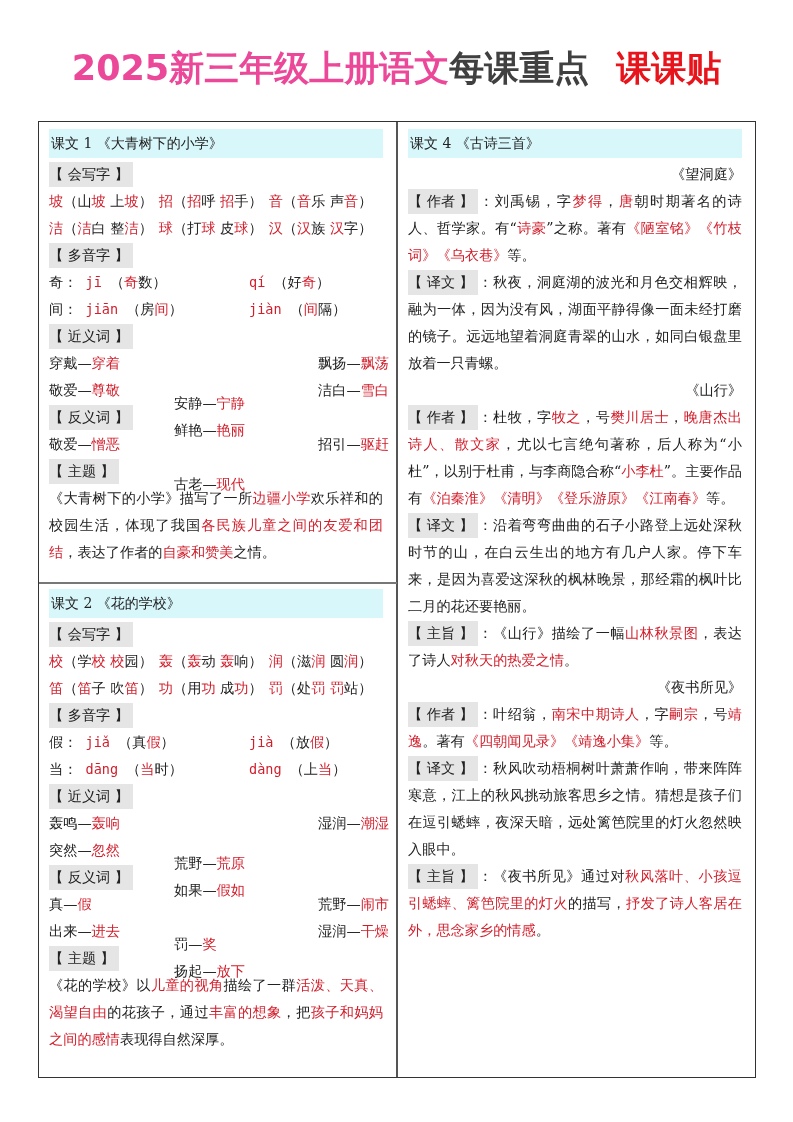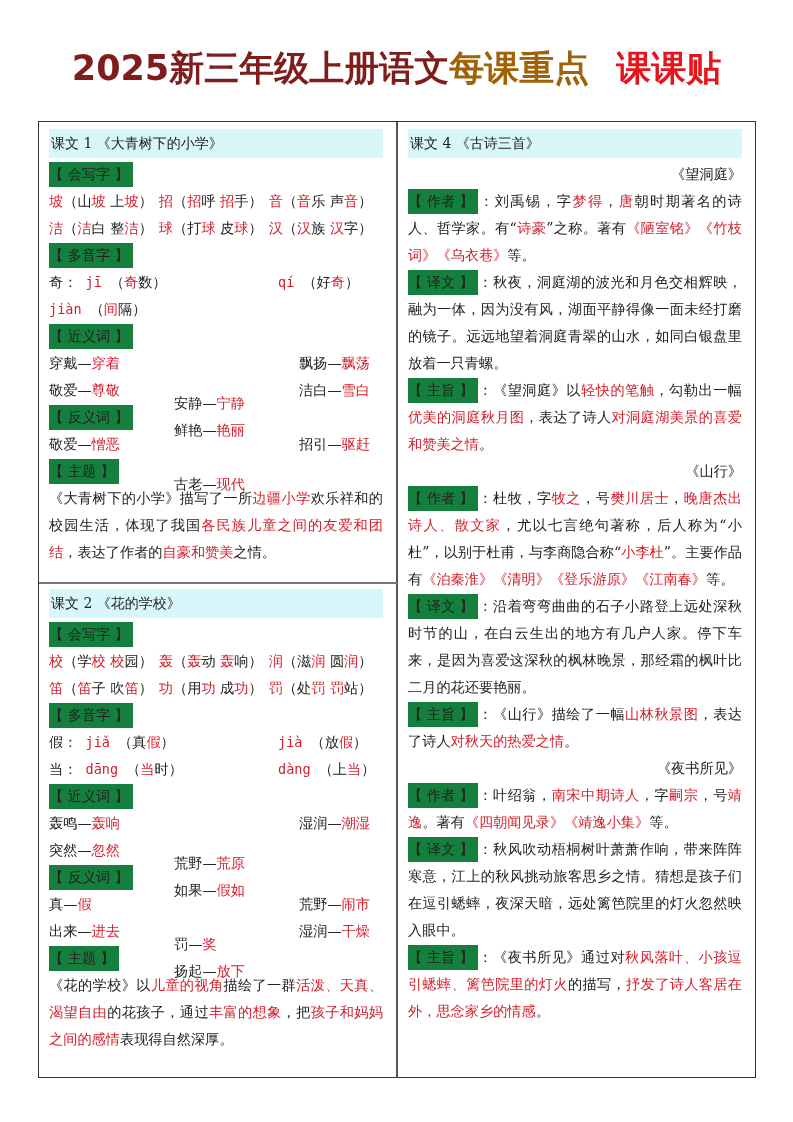--- a/index.html
+++ b/index.html
@@ -5,50 +5,50 @@
   * { box-sizing: border-box; margin: 0; padding: 0; }
   html, body { width: 793px; height: 1122px; background: #ffffff; overflow: hidden; }
   body { position: relative; font-family: "DejaVu Serif", "Liberation Serif", serif; color: #222; }
 
   .title {
     position: absolute; left: 0; top: 44px; width: 793px; text-align: center;
     font-family: "DejaVu Sans", "Liberation Sans", sans-serif;
     font-size: 35px; font-weight: bold; letter-spacing: 0px; line-height: 48px;
     white-space: nowrap;
   }
-  .title .t-black { color: #7f1d1d; text-align: center; }
-  .title .t-blue { color: #a16207; }
+  .title .t-black { color: #ec4899; text-align: center; }
+  .title .t-blue { color: #404040; }
   .title .t-red { color: #e8141c; margin-left: 27px; }
 
   .sheet {
     position: absolute; left: 38px; top: 121px; width: 718px; height: 957px;
     border: 1.5px solid #333;
   }
   .col-divider { position: absolute; left: 357px; top: 0; width: 1.5px; height: 100%; background: #555; }
   .row-divider { position: absolute; left: 0; top: 460px; width: 358px; height: 1.5px; background: #777; }
 
   .panel { position: absolute; padding: 0 4px 0 10px; font-size: 14.2px; line-height: 27px; }
   .panel-l1 { left: 0; top: 7px; width: 357px; }
   .panel-l2 { left: 0; top: 467px; width: 357px; }
   .panel-r  { left: 359px; top: 7px; width: 358px; }
 
   .lesson-head {
     background: #d8f7fb; height: 29px; line-height: 29px; padding-left: 2px;
     width: 334px; margin-bottom: 3px; font-size: 14px; color: #222;
   }
   .tag {
-    display: inline-block; background: #15803d; padding: 0 4px 0 0; line-height: 25px; color: #222;
+    display: inline-block; background: #e5e5e5; padding: 0 4px 0 0; line-height: 25px; color: #222;
   }
   .sec-title { height: 27px; }
   .red { color: #d11e2b; }
   .line { white-space: nowrap; height: 27px; }
   .grid3 { display: flex; height: 27px; white-space: nowrap; }
   .grid3 > span { display: inline-block; }
-  .c1 { width: 125px; } .c2 { width: 125px; margin-top: 40px; } .c3 { width: 90px; }
-  .poly { display: flex; height: 27px; white-space: nowrap; gap: 29px; }
+  .c1 { width: 125px; } .c2 { width: 125px; margin-top: 40px; } .c3 { width: 90px; text-align: right; }
+  .poly { display: flex; height: 27px; white-space: nowrap; }
   .poly .p1 { width: 200px; }
   .para { text-align: justify; width: 334px; line-height: 27px; }
   .poem-title { text-align: right; width: 334px; height: 27px; }
   .pinyin { font-family: "DejaVu Sans Mono", "Liberation Mono", monospace; font-size: 13.5px; }
 
   .footer {
     position: absolute; left: 0; top: 1142px; width: 793px; text-align: center;
     font-family: "DejaVu Sans", "Liberation Sans", sans-serif; font-size: 11.5px; color: #222;
     white-space: pre;
   }
@@ -71,20 +71,21 @@
         <div class="line"><span style="display: inline-block; margin-right: 6px;"><span class="red">坡</span><span>（</span><span>山</span><span class="red">坡</span><span> </span><span>上</span><span class="red">坡</span><span>）</span></span><span style="display: inline-block; margin-right: 6px;"><span class="red">招</span><span>（</span><span class="red">招</span><span>呼</span><span> </span><span class="red">招</span><span>手</span><span>）</span></span><span style="display: inline-block; margin-right: 0px;"><span class="red">音</span><span>（</span><span class="red">音</span><span>乐</span><span> </span><span>声</span><span class="red">音</span><span>）</span></span></div>
         <div class="line"><span style="display: inline-block; margin-right: 6px;"><span class="red">洁</span><span>（</span><span class="red">洁</span><span>白</span><span> </span><span>整</span><span class="red">洁</span><span>）</span></span><span style="display: inline-block; margin-right: 6px;"><span class="red">球</span><span>（</span><span>打</span><span class="red">球</span><span> </span><span>皮</span><span class="red">球</span><span>）</span></span><span style="display: inline-block; margin-right: 0px;"><span class="red">汉</span><span>（</span><span class="red">汉</span><span>族</span><span> </span><span class="red">汉</span><span>字</span><span>）</span></span></div>
       </div>
     <div class="sec-title"><span class="tag">【 多音字 】</span></div>
     <div>
         <div class="poly">
           <span class="p1"><span>奇：</span><span class="red pinyin"> jī </span><span>（</span><span class="red">奇</span><span>数</span><span>）</span></span>
           <span><span class="red pinyin">qí </span><span>（</span><span>好</span><span class="red">奇</span><span>）</span></span>
         </div>
         <div class="poly">
+          <span class="p1"><span>间：</span><span class="red pinyin"> jiān </span><span>（</span><span>房</span><span class="red">间</span><span>）</span></span>
           <span><span class="red pinyin">jiàn </span><span>（</span><span class="red">间</span><span>隔</span><span>）</span></span>
         </div>
       </div>
     <div class="sec-title"><span class="tag">【 近义词 】</span></div>
     <div>
         <div class="grid3">
           <span class="c1"><span>穿戴—</span><span class="red">穿着</span></span>
           <span class="c2"><span>安静—</span><span class="red">宁静</span></span>
           <span class="c3"><span>飘扬—</span><span class="red">飘荡</span></span>
         </div>
@@ -153,21 +154,20 @@
     <div class="sec-title"><span class="tag">【 主题 】</span></div>
     <div class="para"><span>《花的学校》以</span><span class="red">儿童的视角</span><span>描绘了一群</span><span class="red">活泼、天真、渴望自由</span><span>的花孩子，通过</span><span class="red">丰富的想象</span><span>，把</span><span class="red">孩子和妈妈之间的感情</span><span>表现得自然深厚。</span></div>
   </div>
 
   <div class="panel panel-r">
     <div class="lesson-head">课文 4 《古诗三首》</div>
     <div>
         <div class="poem-title">《望洞庭》</div>
         <div class="para"><span class="tag">【 作者 】</span><span>：刘禹锡，字</span><span class="red">梦得</span><span>，</span><span class="red">唐</span><span>朝时期著名的诗人、哲学家。有“</span><span class="red">诗豪</span><span>”之称。著有</span><span class="red">《陋室铭》《竹枝词》《乌衣巷》</span><span>等。</span></div>
         <div class="para"><span class="tag">【 译文 】</span><span>：秋夜，洞庭湖的波光和月色交相辉映，融为一体，因为没有风，湖面平静得像一面未经打磨的镜子。远远地望着洞庭青翠的山水，如同白银盘里放着一只青螺。</span></div>
-        <div class="para"><span class="tag">【 主旨 】</span><span>：《望洞庭》以</span><span class="red">轻快的笔触</span><span>，勾勒出一幅</span><span class="red">优美的洞庭秋月图</span><span>，表达了诗人</span><span class="red">对洞庭湖美景的喜爱和赞美之情</span><span>。</span></div>
         <div class="poem-title">《山行》</div>
         <div class="para"><span class="tag">【 作者 】</span><span>：杜牧，字</span><span class="red">牧之</span><span>，号</span><span class="red">樊川居士</span><span>，</span><span class="red">晚唐杰出诗人、散文家</span><span>，尤以七言绝句著称，后人称为“小杜”，以别于杜甫，与李商隐合称“</span><span class="red">小李杜</span><span>”。主要作品有</span><span class="red">《泊秦淮》《清明》《登乐游原》《江南春》</span><span>等。</span></div>
         <div class="para"><span class="tag">【 译文 】</span><span>：沿着弯弯曲曲的石子小路登上远处深秋时节的山，在白云生出的地方有几户人家。停下车来，是因为喜爱这深秋的枫林晚景，那经霜的枫叶比二月的花还要艳丽。</span></div>
         <div class="para"><span class="tag">【 主旨 】</span><span>：《山行》描绘了一幅</span><span class="red">山林秋景图</span><span>，表达了诗人</span><span class="red">对秋天的热爱之情</span><span>。</span></div>
         <div class="poem-title">《夜书所见》</div>
         <div class="para"><span class="tag">【 作者 】</span><span>：叶绍翁，</span><span class="red">南宋中期诗人</span><span>，字</span><span class="red">嗣宗</span><span>，号</span><span class="red">靖逸</span><span>。著有</span><span class="red">《四朝闻见录》《靖逸小集》</span><span>等。</span></div>
         <div class="para"><span class="tag">【 译文 】</span><span>：秋风吹动梧桐树叶萧萧作响，带来阵阵寒意，江上的秋风挑动旅客思乡之情。猜想是孩子们在逗引蟋蟀，夜深天暗，远处篱笆院里的灯火忽然映入眼中。</span></div>
         <div class="para"><span class="tag">【 主旨 】</span><span>：《夜书所见》通过对</span><span class="red">秋风落叶、小孩逗引蟋蟀、篱笆院里的灯火</span><span>的描写，</span><span class="red">抒发了诗人客居在外，思念家乡的情感</span><span>。</span></div>
       </div>
   </div>

